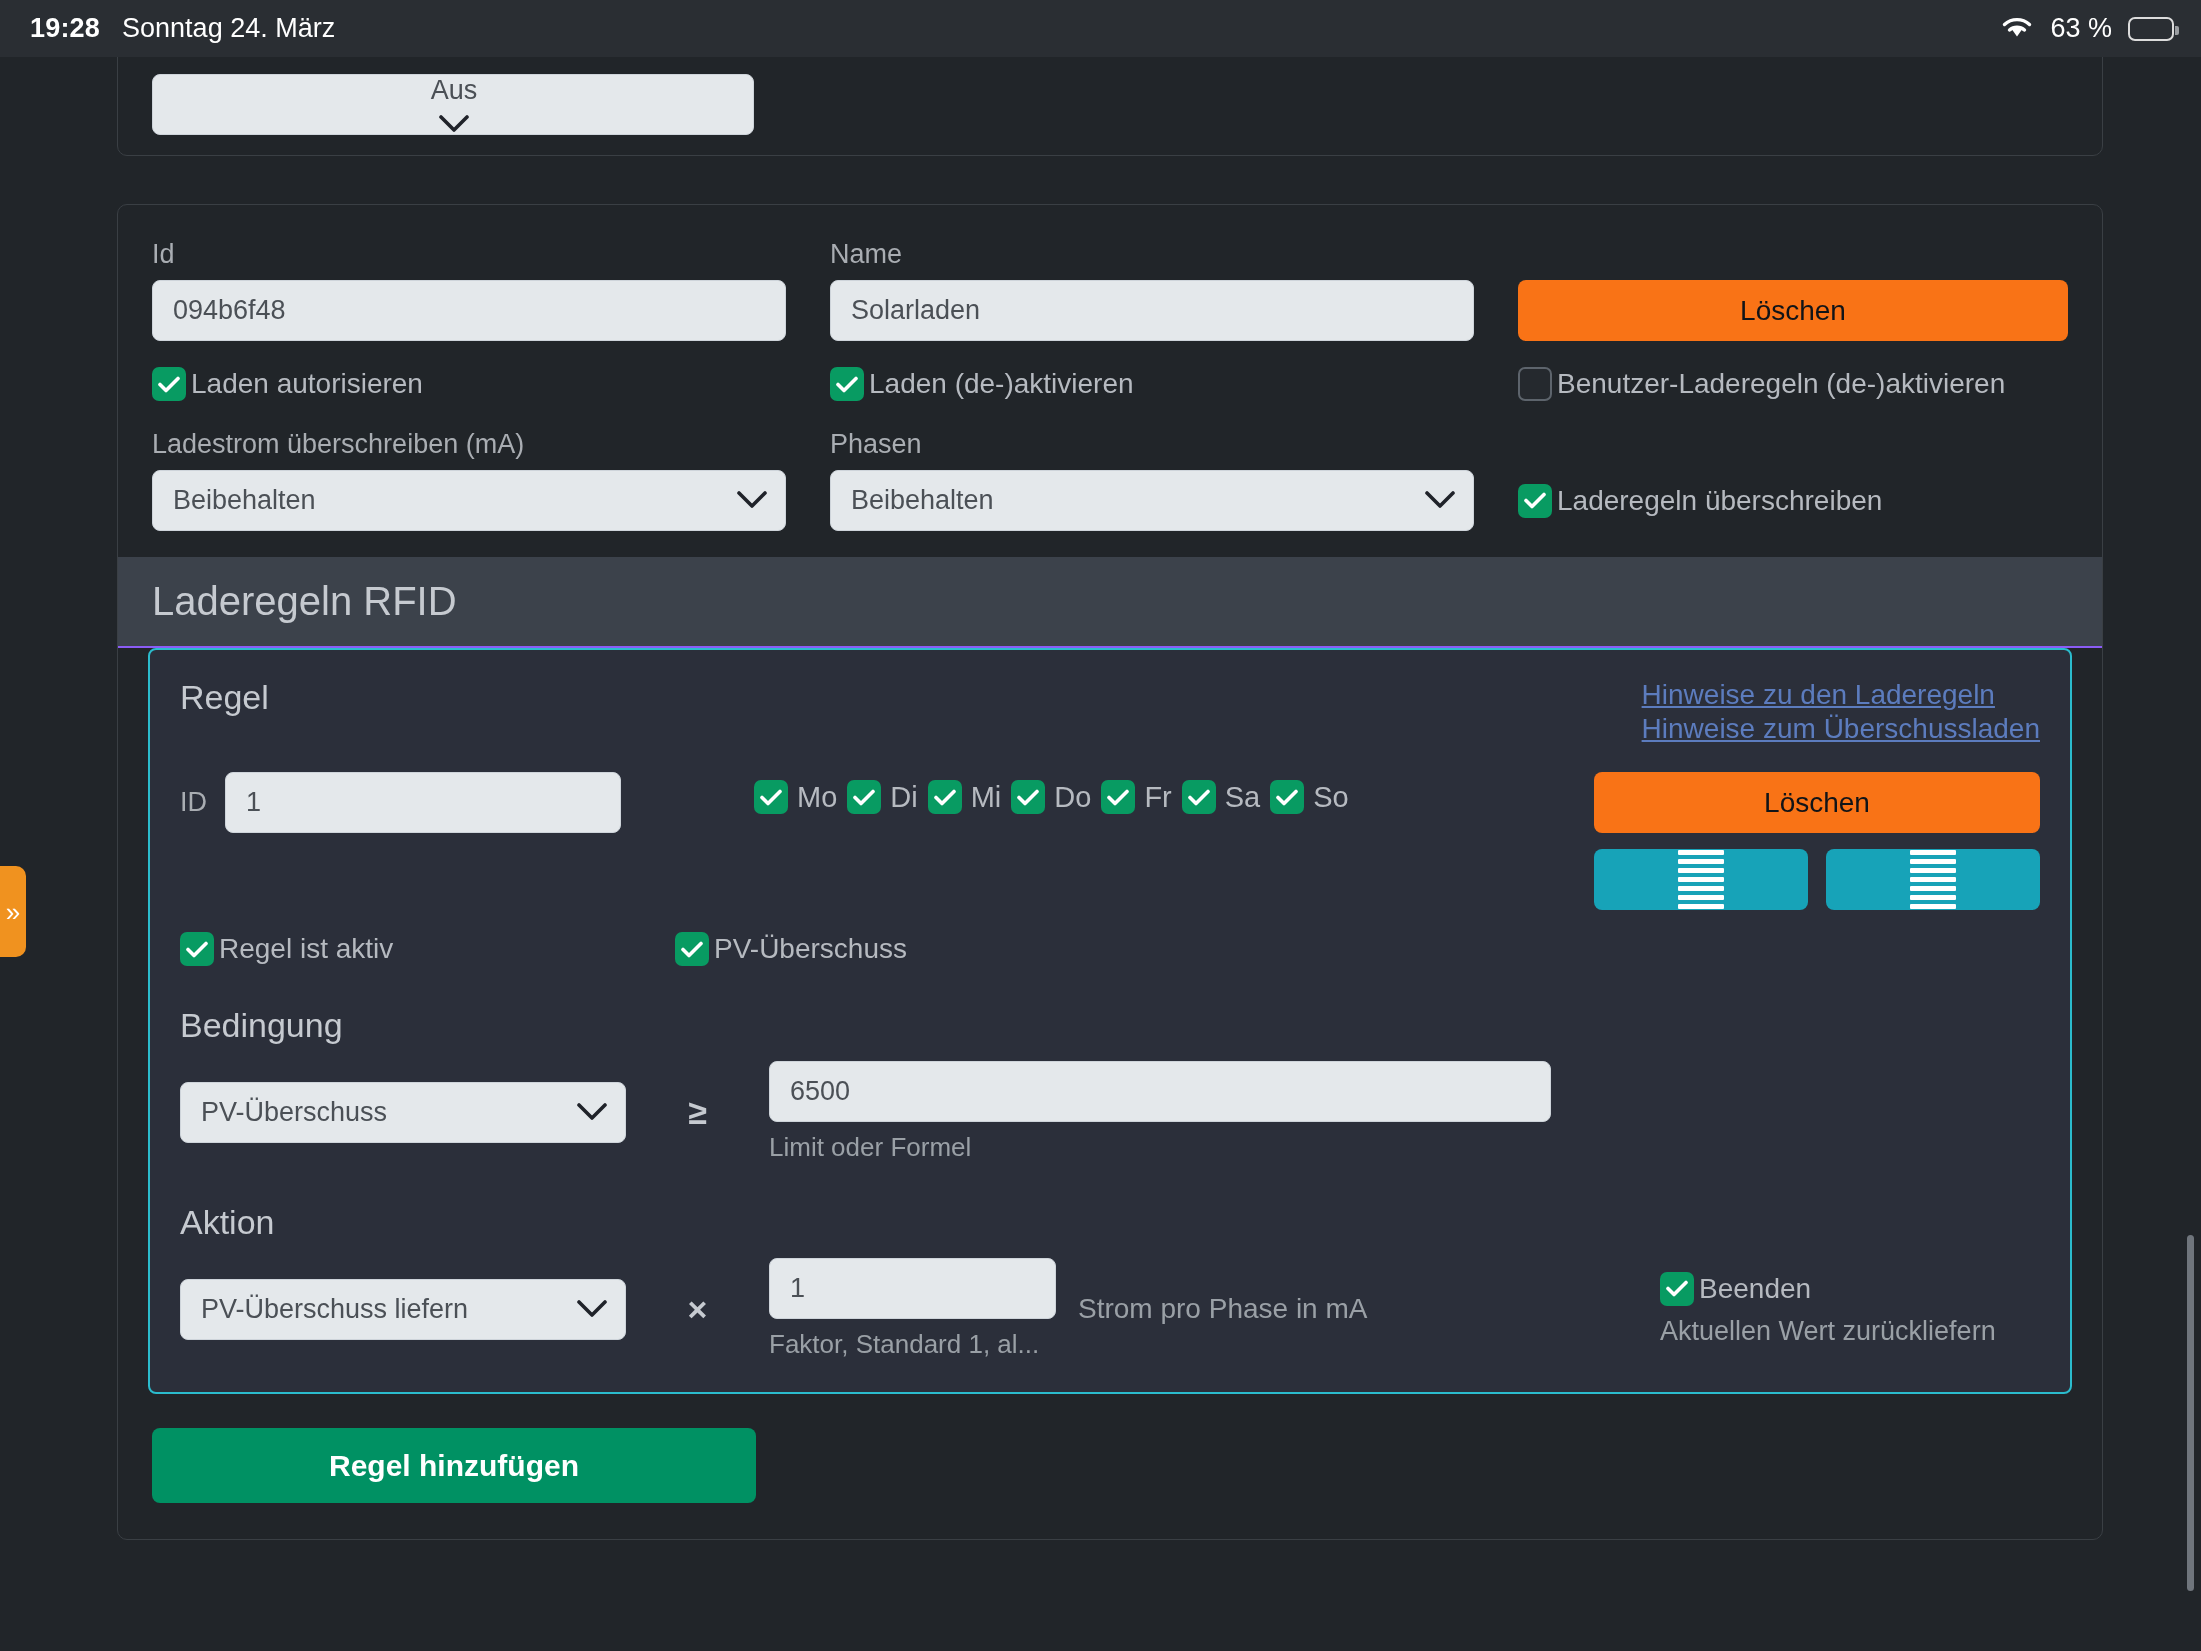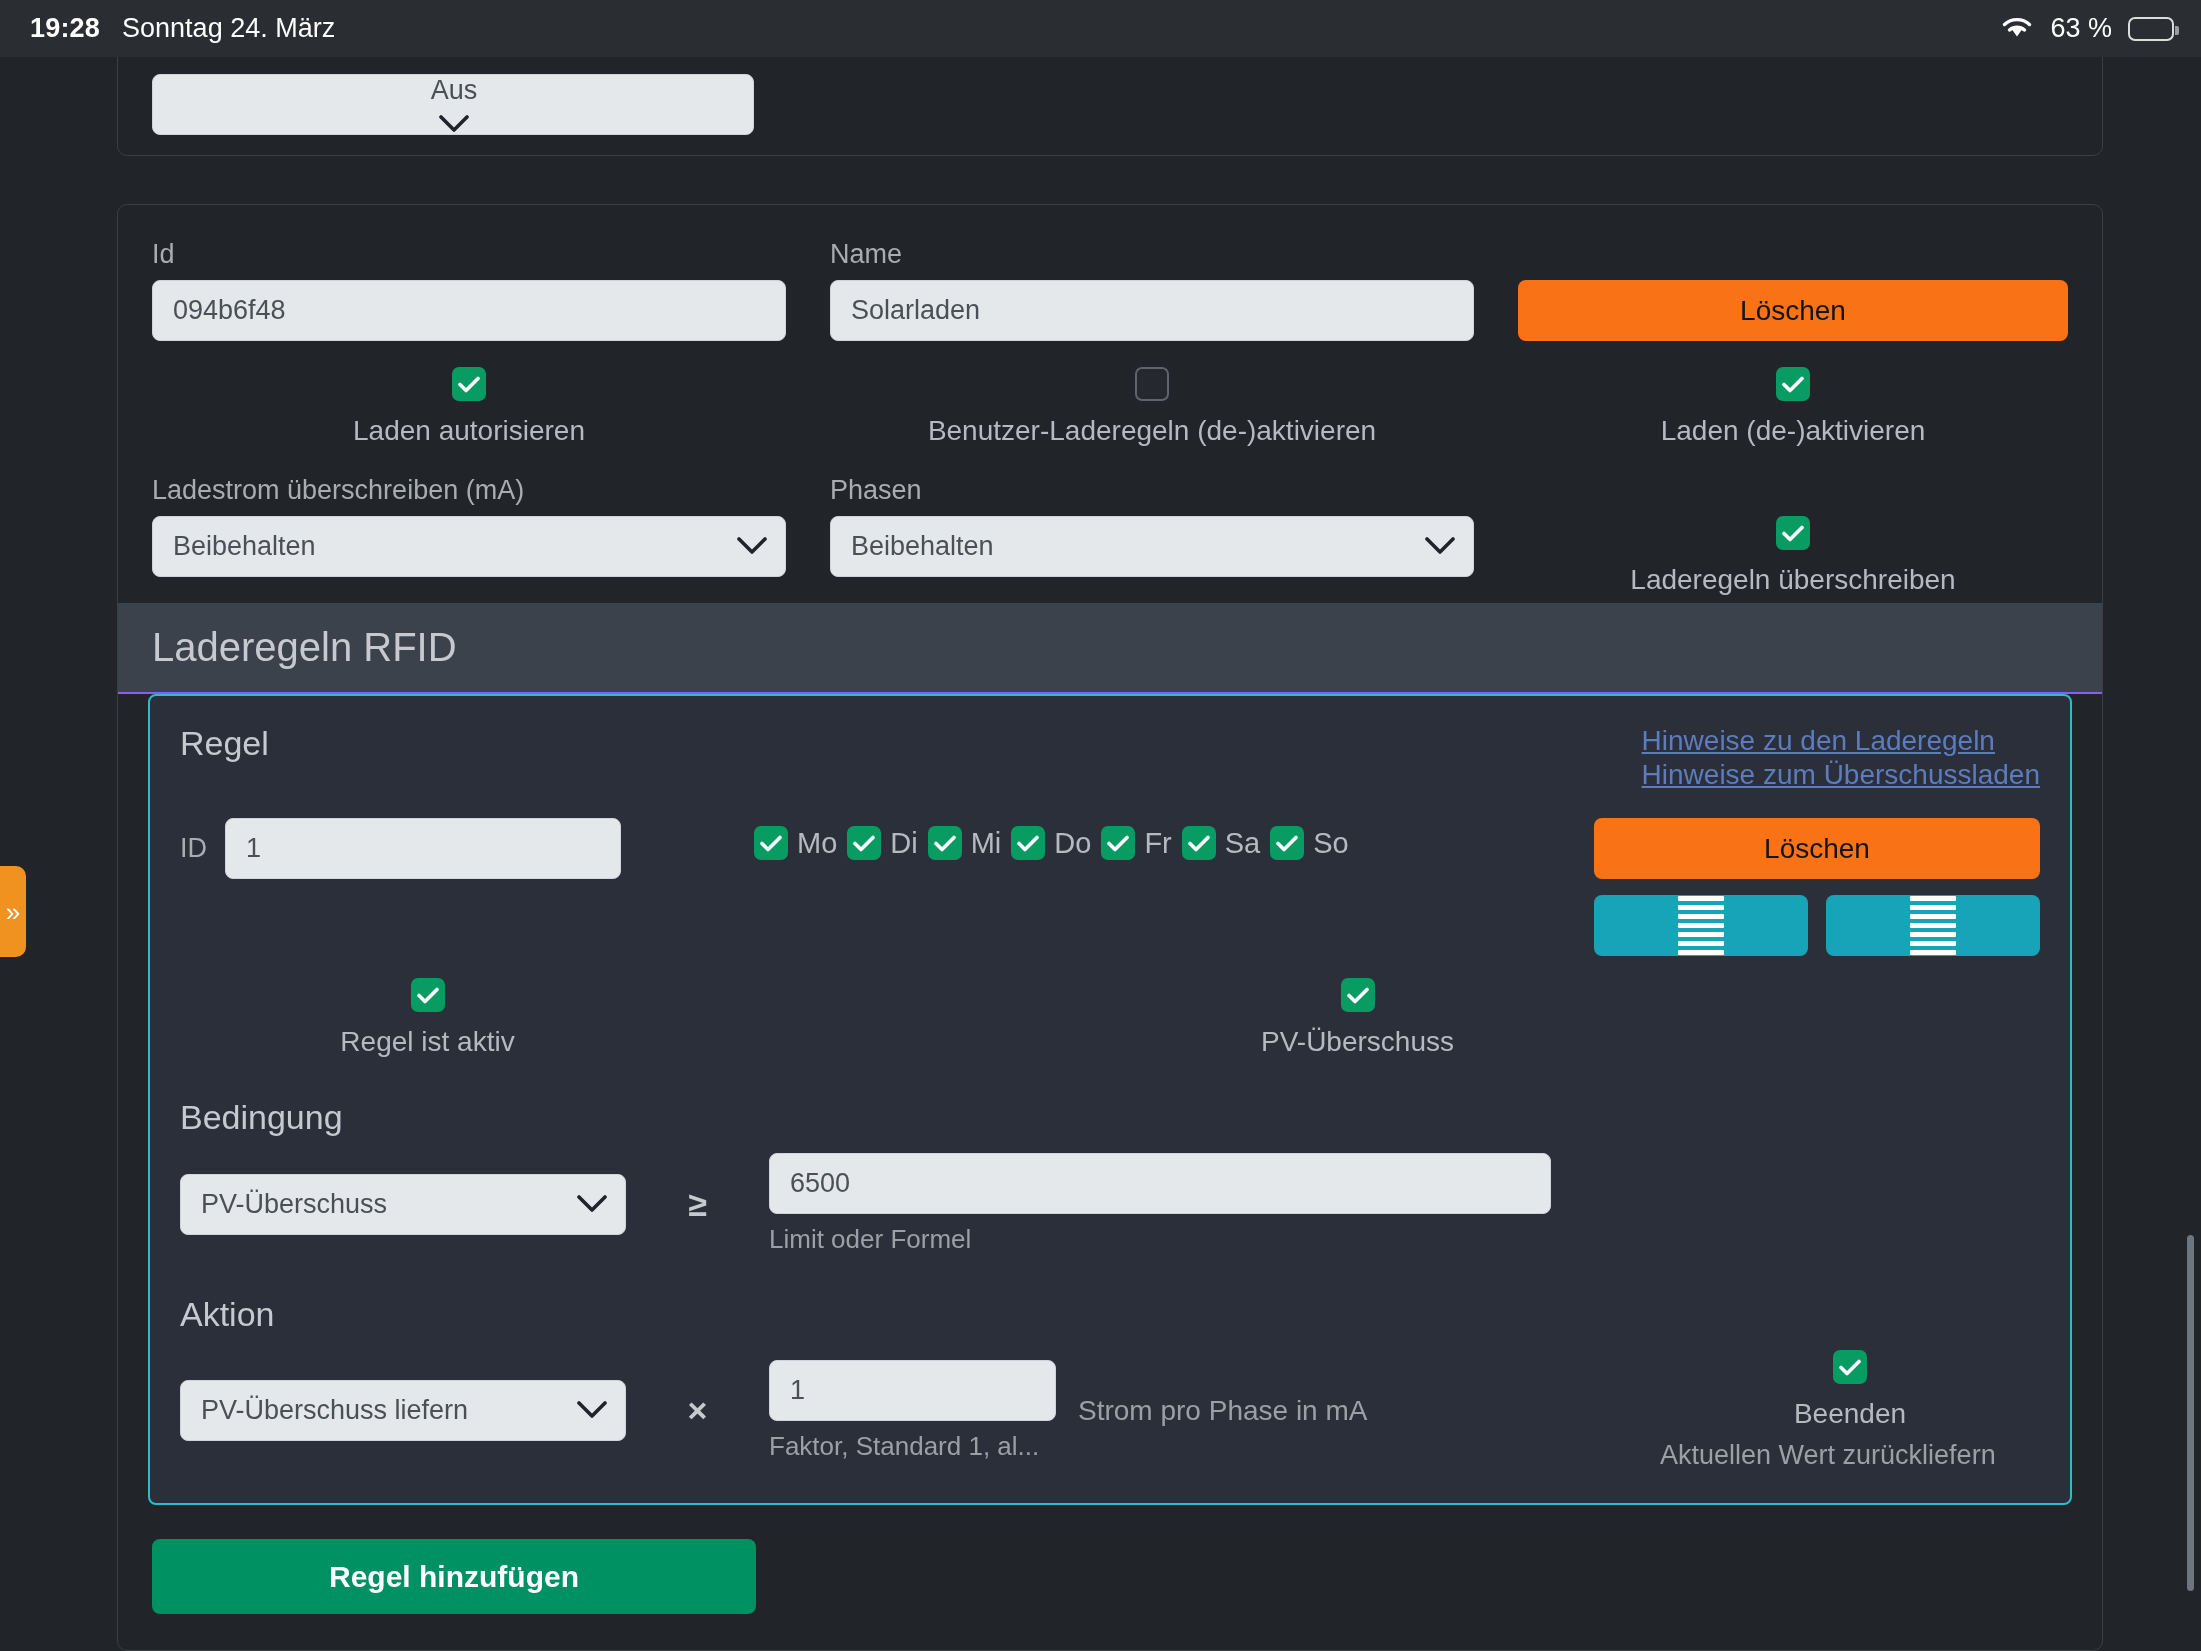--- a/index.html
+++ b/index.html
@@ -82,21 +82,21 @@
   .btn {
     display: flex; align-items: center; justify-content: center;
     border: none; border-radius: 8px; cursor: pointer;
     font-size: 28px; font-family: inherit;
   }
   .btn-warn { background: #f97316; color: #111418; }
   .btn-success { background: #009163; color: #ffffff; }
   .btn-info { background: #17a3b8; color: #ffffff; }
 
   
-  .cb-row { display: flex; align-items: center; gap: 14px; flex-direction: column; }
+  .cb-row { display: flex; align-items: center; gap: 5px; }
   .cb {
     width: 34px; height: 34px; border-radius: 7px; flex: none;
     display: flex; align-items: center; justify-content: center;
   }
   .cb.on { background: #089b62; }
   .cb.off { background: #25292e; border: 2px solid #5d646c; }
   .cb.on svg { display: block; }
   .cb-label { font-size: 28px; color: #b6bac0; white-space: nowrap; }
 
   
@@ -247,32 +247,32 @@
           <div class="grid3" style="margin-top:26px;">
             <div class="cb-row">
               <span class="cb on">
                 <svg width="22" height="17" viewBox="0 0 22 17">
                     <path d="M2 8.5 L8 14.5 L20 2.5" stroke="#fff" stroke-width="3.6" fill="none" stroke-linecap="round" stroke-linejoin="round"></path>
                   </svg>
               </span>
               <span class="cb-label">Laden autorisieren</span>
             </div>
             <div class="cb-row">
-              <span class="cb off">
-                
-              </span>
-              <span class="cb-label">Benutzer-Laderegeln (de-)aktivieren</span>
-            </div>
-            <div class="cb-row">
               <span class="cb on">
                 <svg width="22" height="17" viewBox="0 0 22 17">
                     <path d="M2 8.5 L8 14.5 L20 2.5" stroke="#fff" stroke-width="3.6" fill="none" stroke-linecap="round" stroke-linejoin="round"></path>
                   </svg>
               </span>
               <span class="cb-label">Laden (de-)aktivieren</span>
+            </div>
+            <div class="cb-row">
+              <span class="cb off">
+                
+              </span>
+              <span class="cb-label">Benutzer-Laderegeln (de-)aktivieren</span>
             </div>
           </div>
 
           <div class="grid3" style="margin-top:28px;">
             <div>
               <div class="field-label">Ladestrom überschreiben (mA)</div>
               <div class="ctrl select">
                 <span>Beibehalten</span>
                 <span class="chev">
                   <svg width="30" height="19" viewBox="0 0 30 19">

